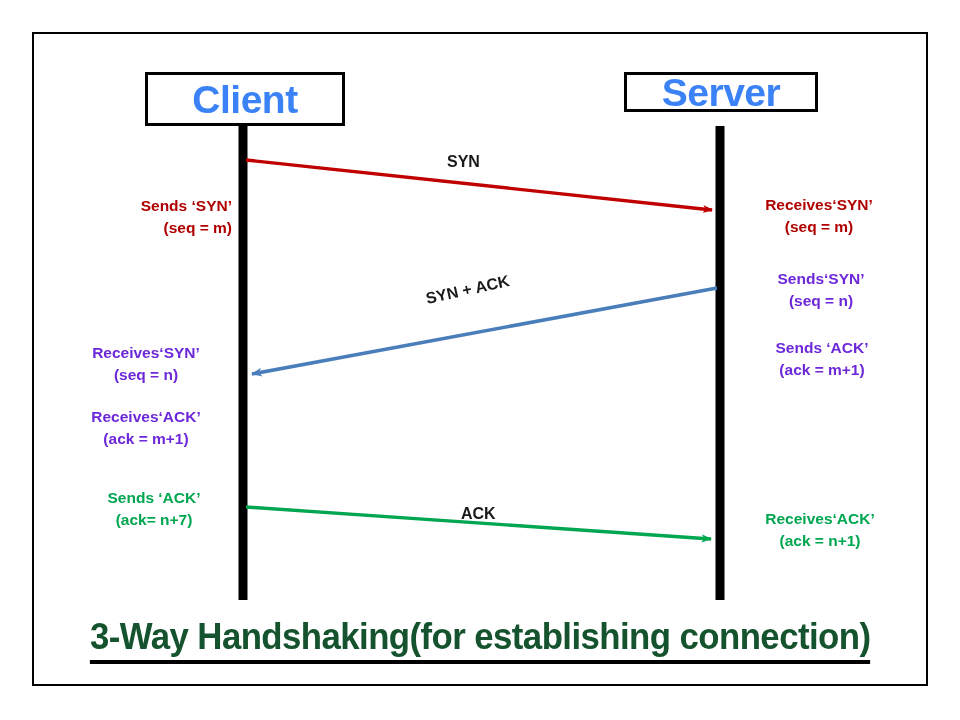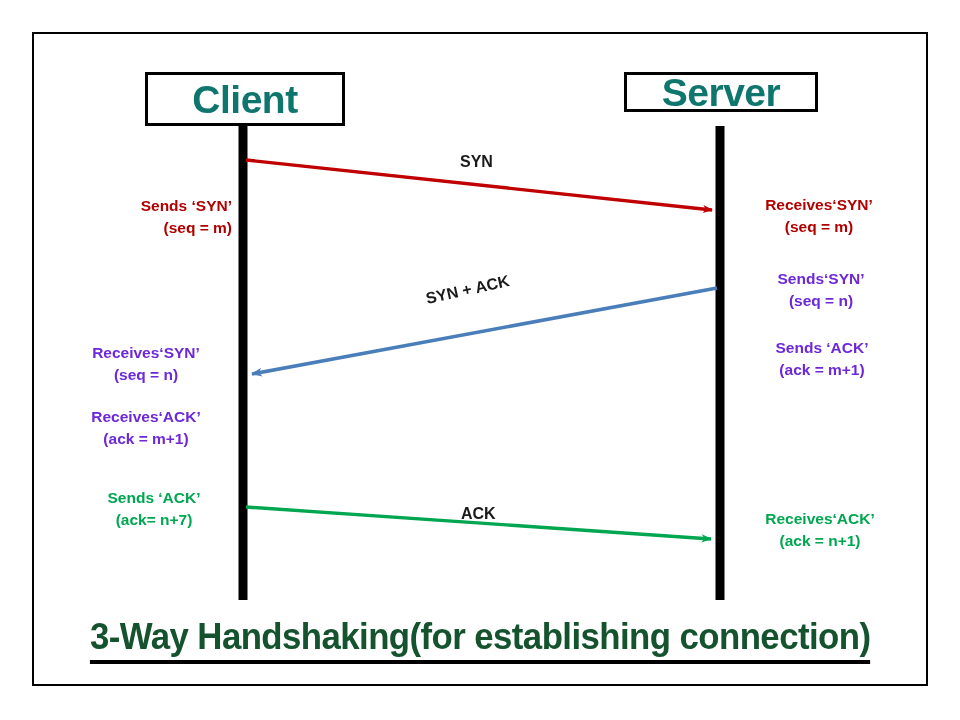--- a/index.html
+++ b/index.html
@@ -40,21 +40,21 @@
     border: 3px solid #000000;
     background: #ffffff;
     box-sizing: border-box;
     display: flex;
     align-items: center;
     justify-content: center;
   }
   .actor-label {
     font-size: 39px;
     font-weight: bold;
-    color: #0f766e;
+    color: #3b82f6;
     letter-spacing: -0.5px;
     line-height: 1;
   }
   #actor-client {
     left: 145px;
     top: 72px;
     width: 200px;
     height: 54px;
   }
   #actor-server {
@@ -143,21 +143,21 @@
     <line x1="246" y1="507" x2="711" y2="539" stroke="#00A650" stroke-width="3.4" marker-end="url(#arw-green)"></line>
   </svg>
 
   <div class="actor-box" id="actor-client">
     <span class="actor-label">Client</span>
   </div>
   <div class="actor-box" id="actor-server">
     <span class="actor-label">Server</span>
   </div>
 
-  <div class="arrow-caption" id="caption-syn" style="left:460px; top:153px;">SYN</div>
+  <div class="arrow-caption" id="caption-syn" style="left:447px; top:153px;">SYN</div>
 
   <div class="arrow-caption" id="caption-syn-ack" style="left:428px; top:290px;">SYN + ACK</div>
 
   <div class="arrow-caption" id="caption-ack" style="left:461px; top:505px;">ACK</div>
 
   <div class="note align-right c-red" style="left:60px; top:150px; width:172px;">
     <span class="l1">Sends ‘SYN’</span>
     <span class="l2">(seq = m)</span>
   </div>
 

